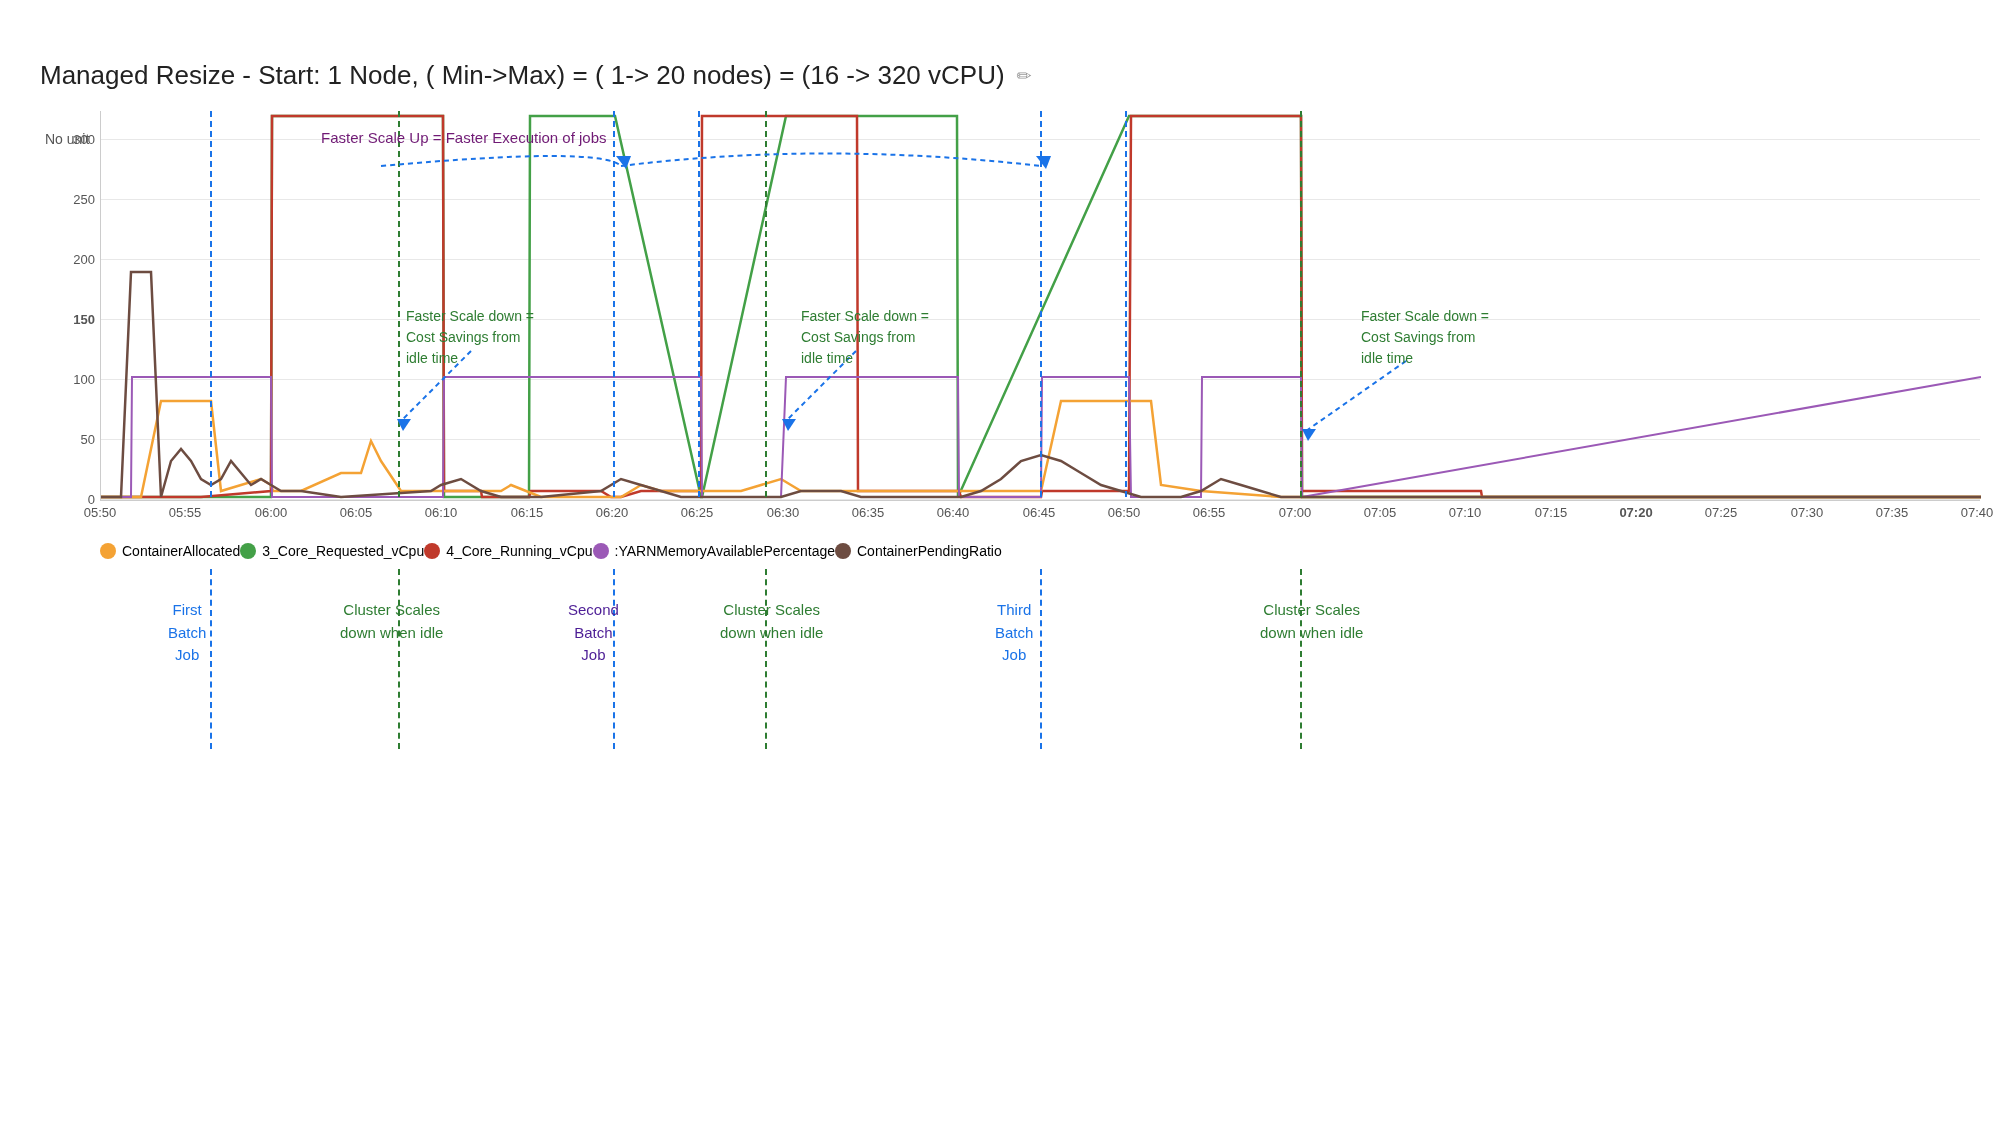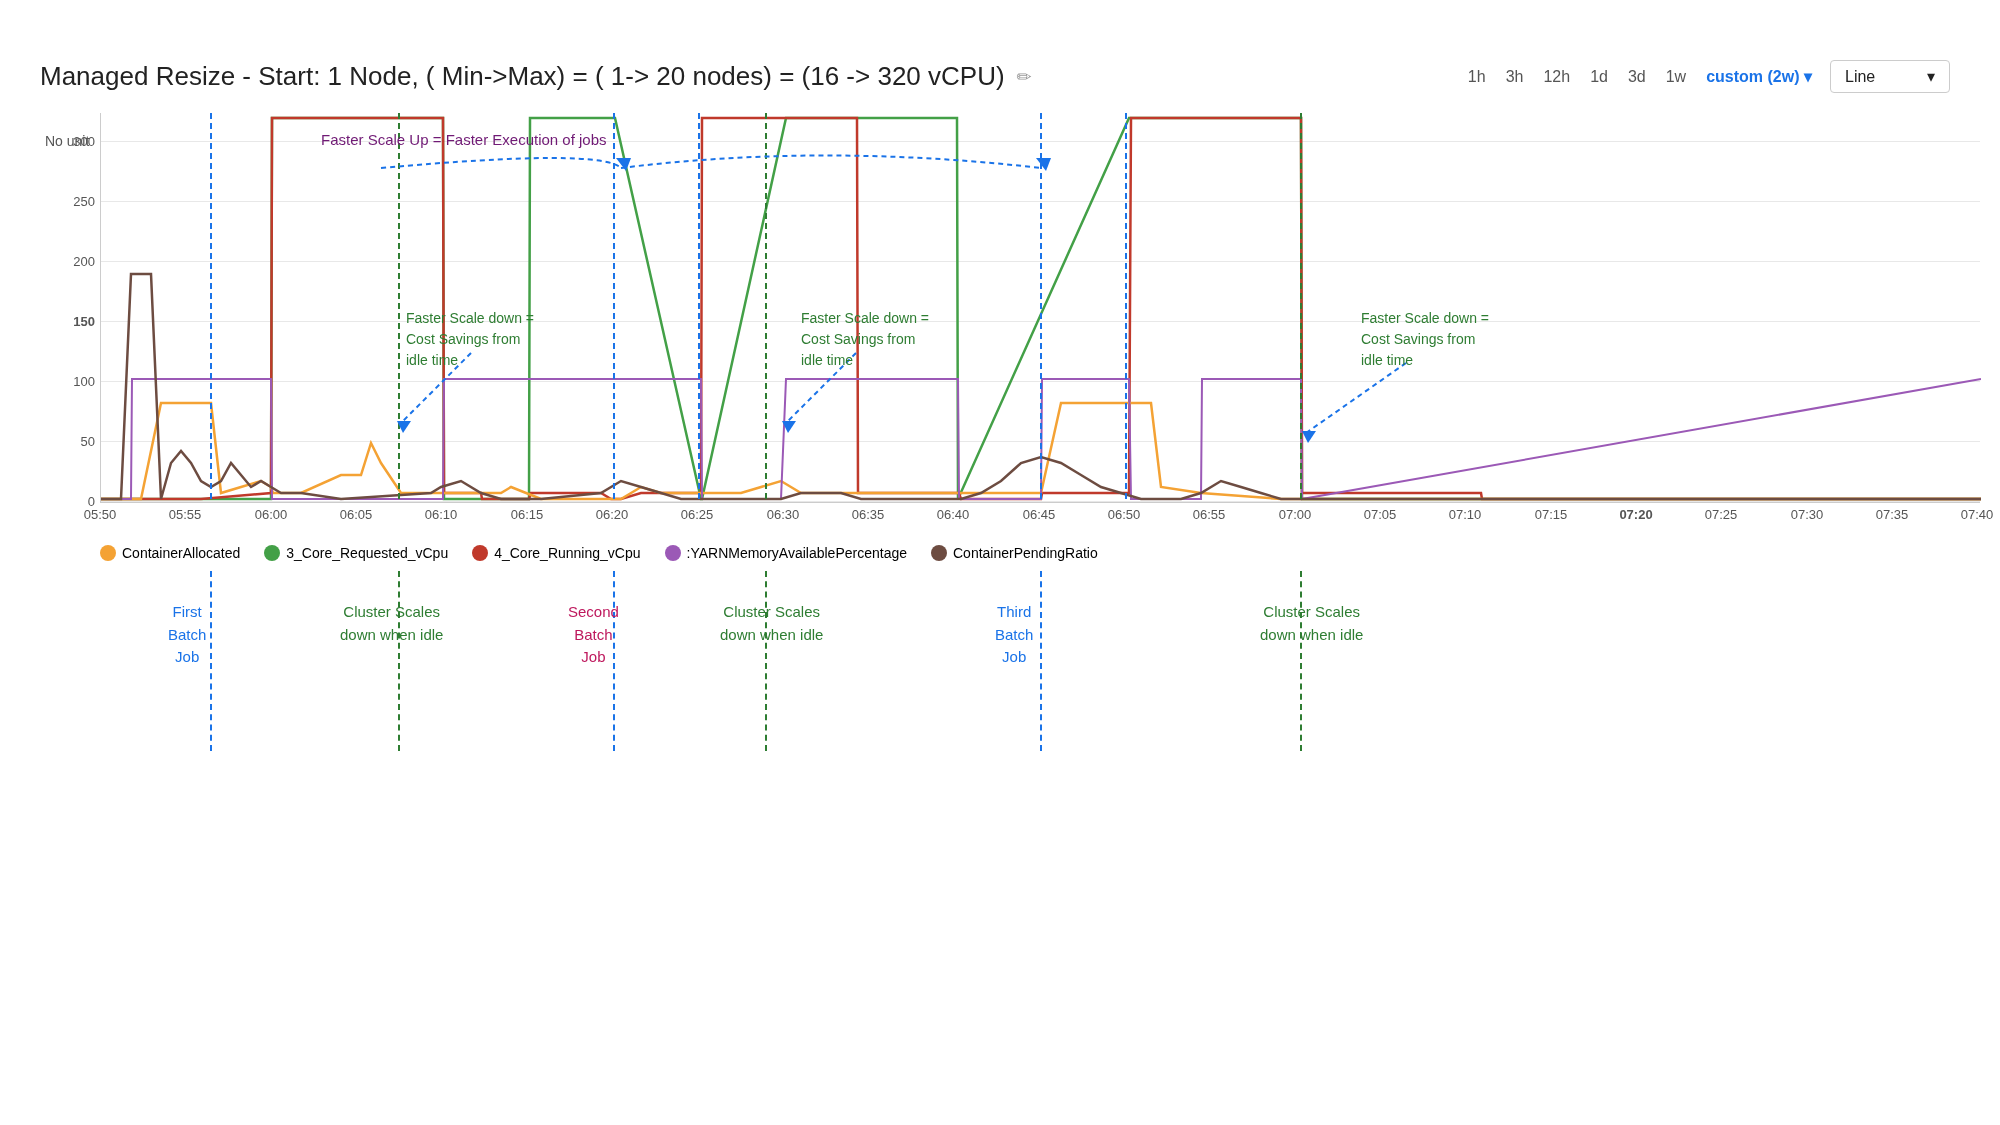--- a/index.html
+++ b/index.html
@@ -110,21 +110,20 @@
     .y-tick-label {
       position: absolute;
       right: calc(100% + 6px);
       font-size: 13px;
       color: #555;
       transform: translateY(-50%);
     }
     
     .legend {
       display: flex;
-      gap: 24px;
       margin-top: 8px;
       margin-left: 0px;
       align-items: center;
       flex-wrap: wrap;
       font-size: 14px;
     }
     .legend-item {
       display: flex;
       align-items: center;
       gap: 6px;
@@ -143,35 +142,20 @@
   </style>
 </head>
 <body>
 
 <div class="page-container">
 
   <div class="header-row">
     <div class="title-area">
       <span class="chart-title">Managed Resize - Start: 1 Node, ( Min-&gt;Max) = ( 1-&gt; 20 nodes) = (16 -&gt; 320 vCPU)</span>
       <span class="edit-icon">✏</span>
-    </div>
-    <div class="controls-area">
-      <div class="time-buttons">
-        <button class="time-btn">1h</button>
-        <button class="time-btn">3h</button>
-        <button class="time-btn">12h</button>
-        <button class="time-btn">1d</button>
-        <button class="time-btn">3d</button>
-        <button class="time-btn">1w</button>
-        <button class="custom-btn">custom (2w) ▾</button>
-      </div>
-      <button class="dropdown-btn">
-        <span>Line</span>
-        <span>▾</span>
-      </button>
     </div>
   </div>
 
   <div class="chart-area">
     <span class="y-axis-label">No unit</span>
 
     <div class="chart-wrapper">
 
       <div class="grid-line" style="bottom: 0px;">
           <span class="y-tick-label">0</span>
@@ -485,21 +469,21 @@
       <div style="position:absolute; left:1200px; top:0; bottom:0; width:2px; border-left:2px dashed #2e7d32;"></div>
 
       <div style="position:absolute; left:68px; top:30px; text-align:center; color:#1a73e8; font-size:15px; font-weight:500; line-height:1.5;">
         First<br>Batch<br>Job
       </div>
 
       <div style="position:absolute; left:240px; top:30px; text-align:center; color:#2e7d32; font-size:15px; font-weight:500; line-height:1.5;">
         Cluster Scales<br>down when idle
       </div>
 
-      <div style="position:absolute; left:468px; top:30px; text-align:center; color:#be185d; font-size:15px; font-weight:500; line-height:1.5;">
+      <div style="position:absolute; left:468px; top:30px; text-align:center; color:#4c1d95; font-size:15px; font-weight:500; line-height:1.5;">
         Second<br>Batch<br>Job
       </div>
 
       <div style="position:absolute; left:620px; top:30px; text-align:center; color:#2e7d32; font-size:15px; font-weight:500; line-height:1.5;">
         Cluster Scales<br>down when idle
       </div>
 
       <div style="position:absolute; left:895px; top:30px; text-align:center; color:#1a73e8; font-size:15px; font-weight:500; line-height:1.5;">
         Third<br>Batch<br>Job
       </div>

